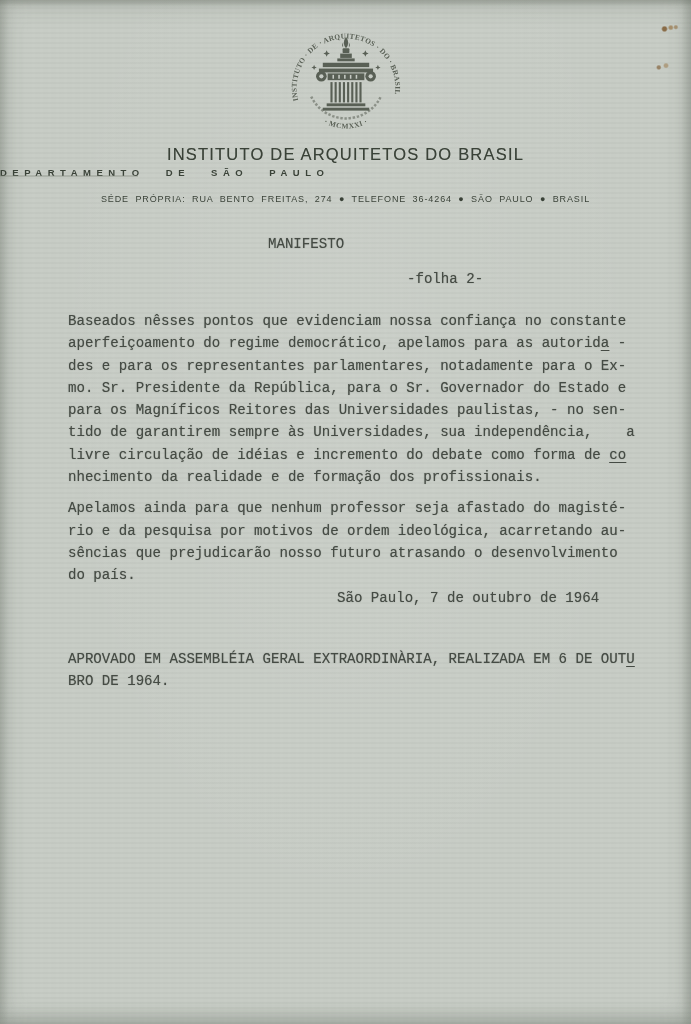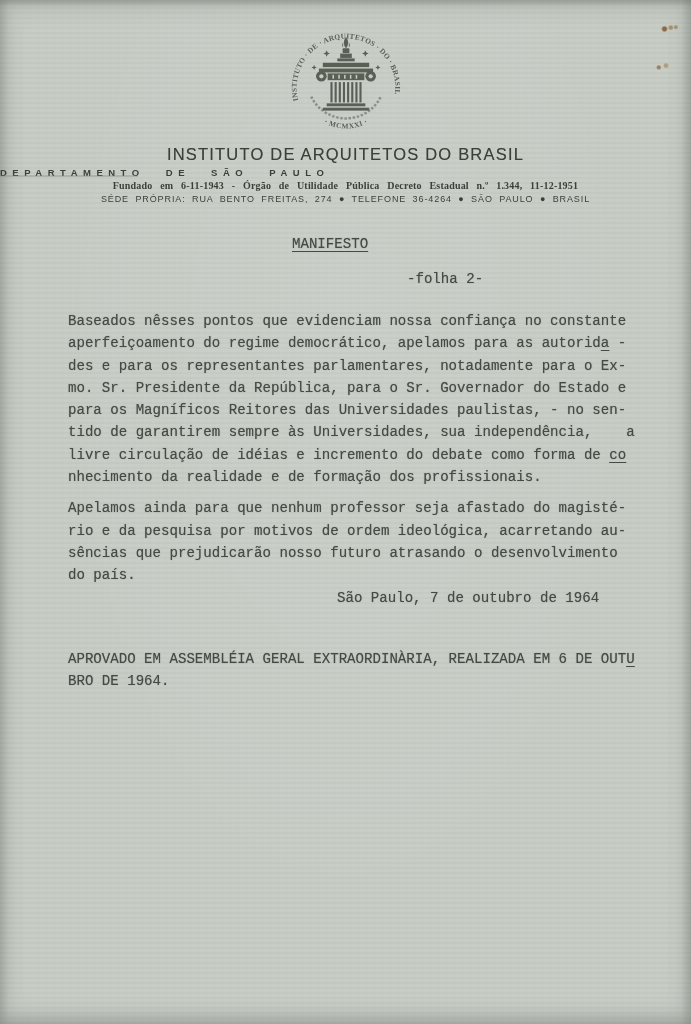--- a/index.html
+++ b/index.html
@@ -33,21 +33,21 @@
     letter-spacing:5.5px;word-spacing:13px;color:var(--print);}
   .org-founding{position:absolute;top:180px;left:0;right:0;text-align:center;
     font-family:"Liberation Serif","DejaVu Serif",serif;font-size:10px;font-weight:bold;
     letter-spacing:.2px;word-spacing:5px;color:var(--print);}
   .org-address{position:absolute;top:194px;left:0;right:0;text-align:center;
     font-family:"Liberation Sans","DejaVu Sans",sans-serif;font-size:9px;
     letter-spacing:.9px;word-spacing:3px;color:var(--print);}
   
   .tw{color:var(--ink);text-shadow:0 0 1px rgba(69,75,68,.55);}
   .doc-title{position:absolute;left:268px;top:236px;font-size:14.1px;}
-  .doc-title span{text-decoration:underline;text-decoration-thickness:1.4px;text-underline-offset:3px;margin-left:24px;}
+  .doc-title span{text-decoration-thickness:1.4px;text-underline-offset:3px;}
   .page-marker{position:absolute;left:407px;top:271px;font-size:14.1px;}
   .body-text{position:absolute;left:68px;top:310px;width:590px;
     font-size:14.1px;line-height:22.3px;white-space:pre;}
   .para{margin:0;}
   .u{text-decoration:underline;text-decoration-thickness:1.3px;text-underline-offset:2.5px;}
   
   .stain{position:absolute;pointer-events:none;}
   .stain-a{left:660px;top:24px;width:18px;height:9px;
     background:
       radial-gradient(circle at 25% 55%, rgba(122,84,40,.8) 0 1.8px, rgba(122,84,40,0) 3.4px),
@@ -120,21 +120,20 @@
         <path d="M40,24 l1,2.4 2.4,1 -2.4,1 -1,2.4 -1,-2.4 -2.4,-1 2.4,-1 z"></path>
         <path d="M80,24 l1,2.4 2.4,1 -2.4,1 -1,2.4 -1,-2.4 -2.4,-1 2.4,-1 z"></path>
         <path d="M27,39 l.8,2 2,.8 -2,.8 -.8,2 -.8,-2 -2,-.8 2,-.8 z"></path>
         <path d="M93,39 l.8,2 2,.8 -2,.8 -.8,2 -.8,-2 -2,-.8 2,-.8 z"></path>
       </g>
     </svg>
   </div>
 
   <div class="org-title">INSTITUTO DE ARQUITETOS DO BRASIL</div>
   <div class="org-dept">DEPARTAMENTO DE SÃO PAULO</div>
-  <div class="org-founding">Fundado em 6-11-1943 - Órgão de Utilidade Pública Decreto Estadual n.º 1.344, 11-12-1951</div>
   <div class="org-address">SÉDE PRÓPRIA: RUA BENTO FREITAS, 274 ● TELEFONE 36-4264 ● SÃO PAULO ● BRASIL</div>
   <div class="scan-line"></div>
 
   <div class="doc-title tw"><span>MANIFESTO</span></div>
   <div class="page-marker tw">-folha 2-</div>
 
   <div class="body-text tw"><div class="para"><div><span>Baseados nêsses pontos que evidenciam nossa confiança no constante</span></div><div><span>aperfeiçoamento do regime democrático, apelamos para as autorid</span><span class="u">a</span><span> -</span></div><div><span>des e para os representantes parlamentares, notadamente para o Ex-</span></div><div><span>mo. Sr. Presidente da República, para o Sr. Governador do Estado e</span></div><div><span>para os Magníficos Reitores das Universidades paulistas, - no sen-</span></div><div><span>tido de garantirem sempre às Universidades, sua independência,    a</span></div><div><span>livre circulação de idéias e incremento do debate como forma de </span><span class="u">co</span></div><div><span>nhecimento da realidade e de formação dos profissionais.</span></div></div><div class="para" style="margin-top: 9px;"><div><span>Apelamos ainda para que nenhum professor seja afastado do magisté-</span></div><div><span>rio e da pesquisa por motivos de ordem ideológica, acarretando au-</span></div><div><span>sências que prejudicarão nosso futuro atrasando o desenvolvimento</span></div><div><span>do país.</span></div></div><div class="para"><div style="padding-left: 269px;"><span>São Paulo, 7 de outubro de 1964</span></div></div><div class="para" style="margin-top: 39px;"><div><span>APROVADO EM ASSEMBLÉIA GERAL EXTRAORDINÀRIA, REALIZADA EM 6 DE OUT</span><span class="u">U</span></div><div><span>BRO DE 1964.</span></div></div></div>
 
   <div class="stain stain-a"></div>
   <div class="stain stain-b"></div>

